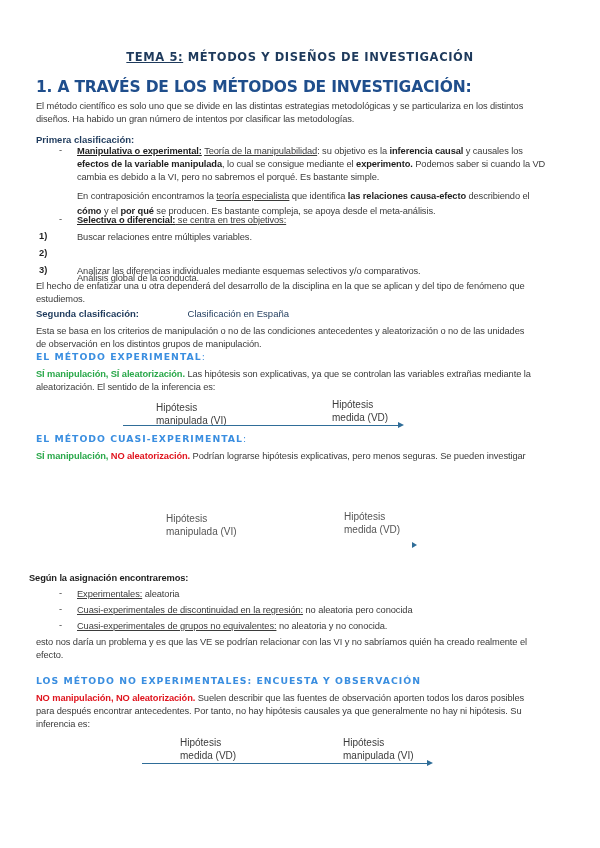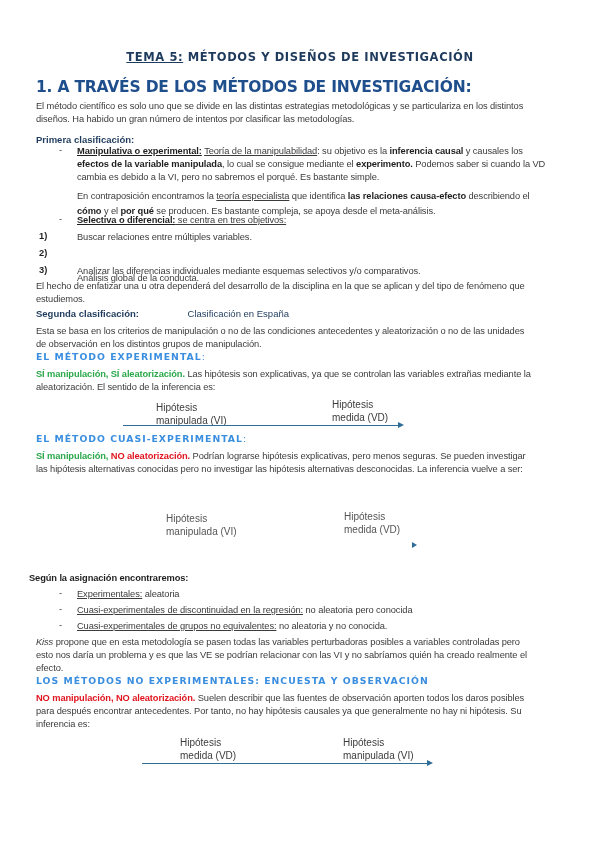--- a/index.html
+++ b/index.html
@@ -104,21 +104,20 @@
     <div>medida (VD)</div>
   </div>
   <div class="arrow-line" style="left:123px; top:425px; width:276px;"></div>
   <div class="arrow-head" style="left:398px; top:422px;"></div>
 
   <div class="abs sec" style="left:36px; top:433px;">
     <span>EL MÉTODO CUASI-EXPERIMENTAL</span><span style="font-weight:normal;">:</span>
   </div>
   <div class="abs txt" style="left:36px; top:450px;">
     <div><span class="green">SÍ manipulación,</span><span class="red"> NO aleatorización.</span><span> Podrían lograrse hipótesis explicativas, pero menos seguras. Se pueden investigar</span></div>
-    <div>las hipótesis alternativas conocidas pero no investigar las hipótesis alternativas desconocidas. La inferencia vuelve a ser:</div>
   </div>
 
   <div class="hyp blur" style="left:166px; top:513px;">
     <div>Hipótesis</div>
     <div>manipulada (VI)</div>
   </div>
   <div class="hyp blur" style="left:344px; top:511px;">
     <div>Hipótesis</div>
     <div>medida (VD)</div>
   </div>
@@ -132,26 +131,25 @@
   <div class="dash" style="left:59px; top:604px;">-</div>
   <div class="abs txt" style="left:77px; top:604px;">
     <span class="u">Cuasi-experimentales de discontinuidad en la regresión:</span><span> no aleatoria pero conocida</span>
   </div>
   <div class="dash" style="left:59px; top:620px;">-</div>
   <div class="abs txt" style="left:77px; top:620px;">
     <span class="u">Cuasi-experimentales de grupos no equivalentes:</span><span> no aleatoria y no conocida.</span>
   </div>
 
   <div class="abs txt" style="left:36px; top:636px;">
-    <div><span style="font-style:italic;">Kiss</span><span> propone que en esta metodología se pasen todas las variables perturbadoras posibles a variables controladas pero</span></div>
     <div>esto nos daría un problema y es que las VE se podrían relacionar con las VI y no sabríamos quién ha creado realmente el</div>
     <div>efecto.</div>
   </div>
 
-  <div class="abs sec" style="left:36px; top:675px;">LOS MÉTODOS NO EXPERIMENTALES: ENCUESTA Y OBSERVACIÓN</div>
+  <div class="abs sec" style="left:36px; top:675px;">LOS MÉTODO NO EXPERIMENTALES: ENCUESTA Y OBSERVACIÓN</div>
   <div class="abs txt" style="left:36px; top:692px;">
     <div><span class="red">NO manipulación, NO aleatorización.</span><span> Suelen describir que las fuentes de observación aporten todos los daros posibles</span></div>
     <div>para después encontrar antecedentes. Por tanto, no hay hipótesis causales ya que generalmente no hay ni hipótesis. Su</div>
     <div>inferencia es:</div>
   </div>
 
   <div class="hyp" style="left:180px; top:737px;">
     <div>Hipótesis</div>
     <div>medida (VD)</div>
   </div>

